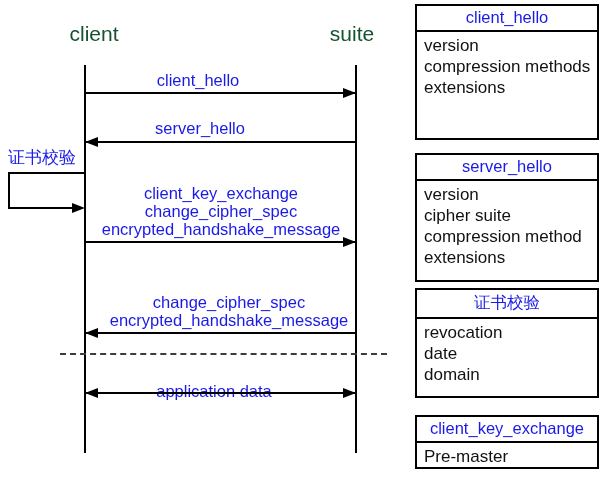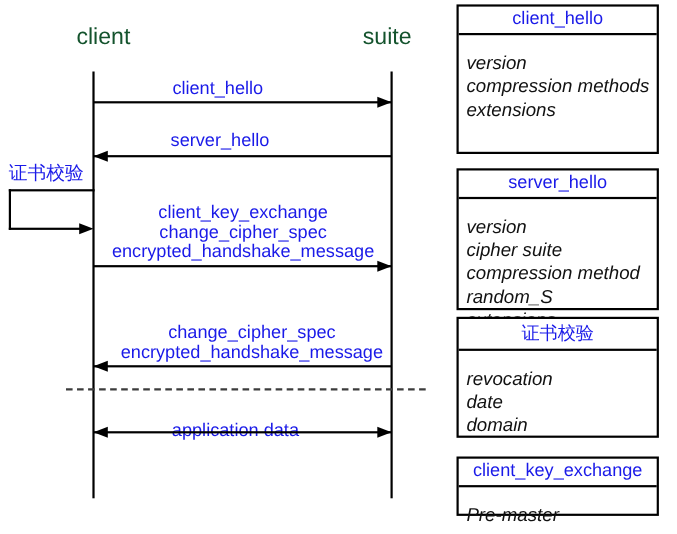--- a/index.html
+++ b/index.html
@@ -64,24 +64,23 @@
   }
   .panel-header{
     color:#1a1ae8;
     font-size:16.5px;
     text-align:center;
     padding:2px 0 3px 0;
     border-bottom:2px solid #000000;
     white-space:nowrap;
   }
   .panel-body{
-    padding:15px 4px 2px 7px;
+    padding:3px 4px 2px 7px;
     color:#111111;
     font-size:17px;
-    font-style:italic;
   }
   .panel-item{
     line-height:21px;
     white-space:nowrap;
   }
 </style>
 </head>
 <body>
 
 <div id="stage">
@@ -136,21 +135,20 @@
       <div class="panel-item">extensions</div>
     </div>
   </div>
 
   <div class="panel" style="top:153px;height:129px;">
     <div class="panel-header">server_hello</div>
     <div class="panel-body">
       <div class="panel-item">version</div>
       <div class="panel-item">cipher suite</div>
       <div class="panel-item">compression method</div>
-      <div class="panel-item">random_S</div>
       <div class="panel-item">extensions</div>
     </div>
   </div>
 
   <div class="panel" style="top:288px;height:110px;">
     <div class="panel-header">证书校验</div>
     <div class="panel-body">
       <div class="panel-item">revocation</div>
       <div class="panel-item">date</div>
       <div class="panel-item">domain</div>

